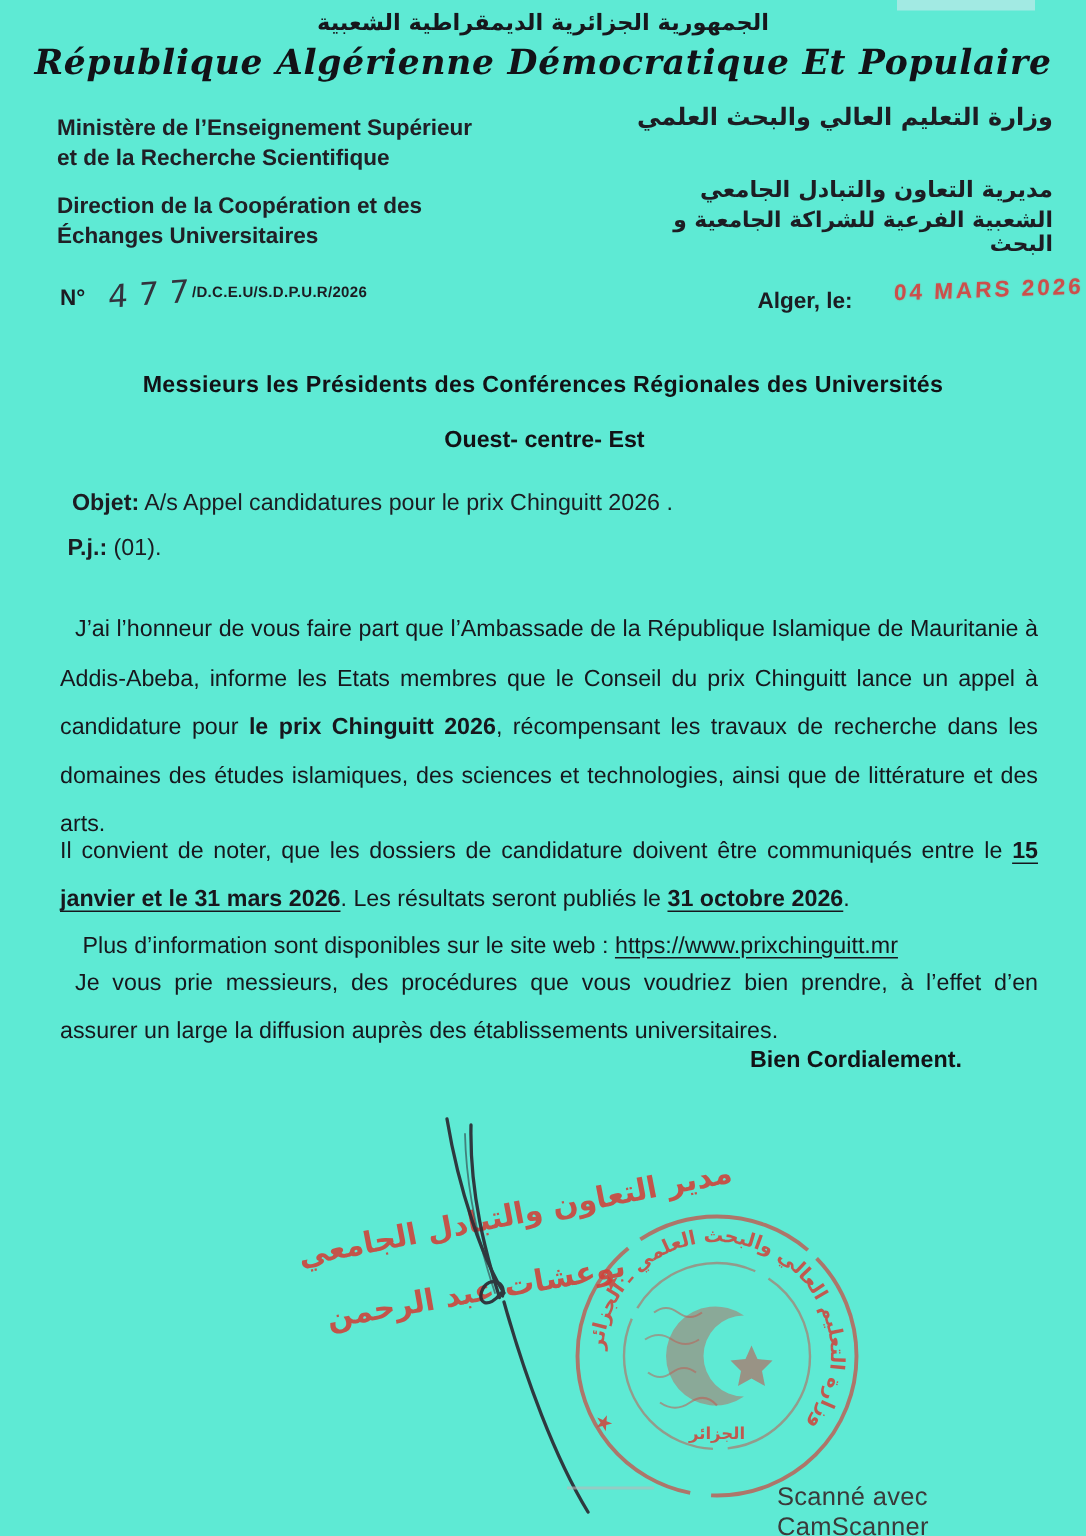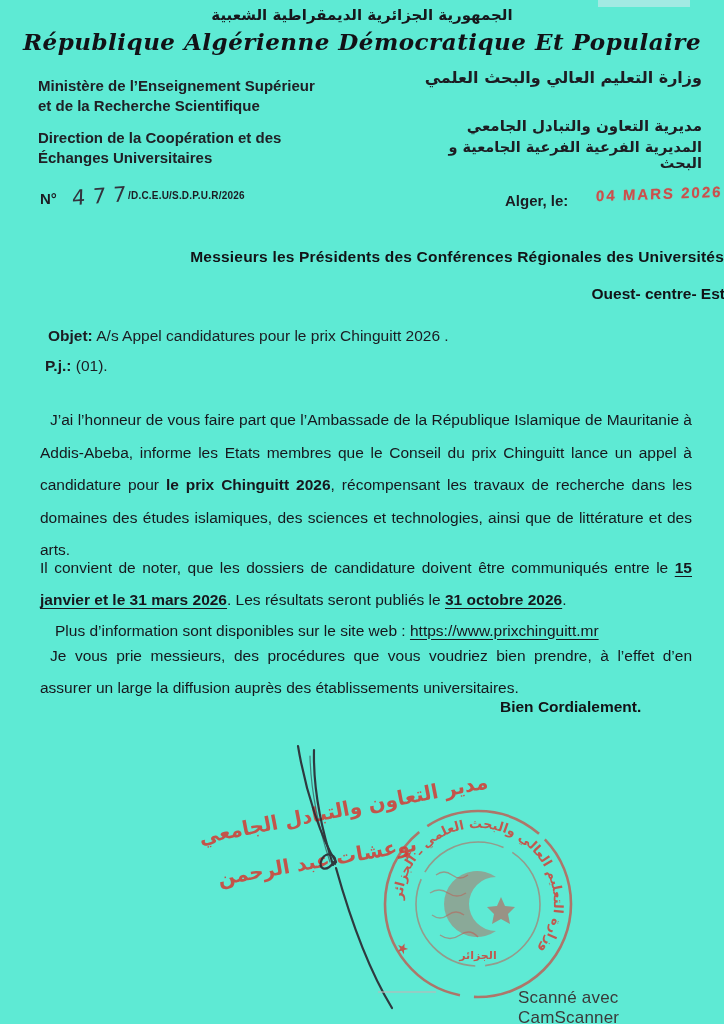--- a/index.html
+++ b/index.html
@@ -57,25 +57,25 @@
   .date-stamp{
     position:absolute;left:596px;top:1px;
     color:#e03434;font-weight:bold;font-size:15px;letter-spacing:2px;
     transform:rotate(-2deg) skewX(-4deg);opacity:.85;
     text-shadow:0 0 1px rgba(224,52,52,.55);
     white-space:nowrap;
   }
 
   
   .recipient1{
-    position:absolute;top:248px;left:0;width:724px;text-align:right;
+    position:absolute;top:248px;left:0;width:724px;text-align:center;
     font-weight:bold;font-size:15.5px;color:#121216;letter-spacing:.2px;
   }
   .recipient2{
-    position:absolute;top:285px;left:1px;width:724px;text-align:right;
+    position:absolute;top:285px;left:1px;width:724px;text-align:center;
     font-weight:bold;font-size:15.5px;color:#121216;
   }
 
   
   .objet{position:absolute;left:48px;top:327px;font-size:15.5px;}
   .pj{position:absolute;left:45px;top:357px;font-size:15.5px;}
   .lbl-b{font-weight:bold;}
 
   
   .body-par{
@@ -143,21 +143,21 @@
   <div class="hdr-left">
     <div>Ministère de l’Enseignement Supérieur</div>
     <div>et de la Recherche Scientifique</div>
     <div class="grp2">Direction de la Coopération et des</div>
     <div>Échanges Universitaires</div>
   </div>
 
   <div class="hdr-right arabic">
     <div class="l1">وزارة التعليم العالي والبحث العلمي</div>
     <div class="l2">مديرية التعاون والتبادل الجامعي</div>
-    <div class="l3">المديرية الفرعية الفرعية الجامعية و البحث</div>
+    <div class="l3">الشعبية الفرعية للشراكة الجامعية و البحث</div>
   </div>
 
   <div class="ref-row">
     <span class="ref-label">N°</span>
     <span class="ref-hand">477</span>
     <span class="ref-suffix">/D.C.E.U/S.D.P.U.R/2026</span>
     <span class="place-label">Alger, le:</span>
     <span class="date-stamp">04 MARS 2026</span>
   </div>
 

